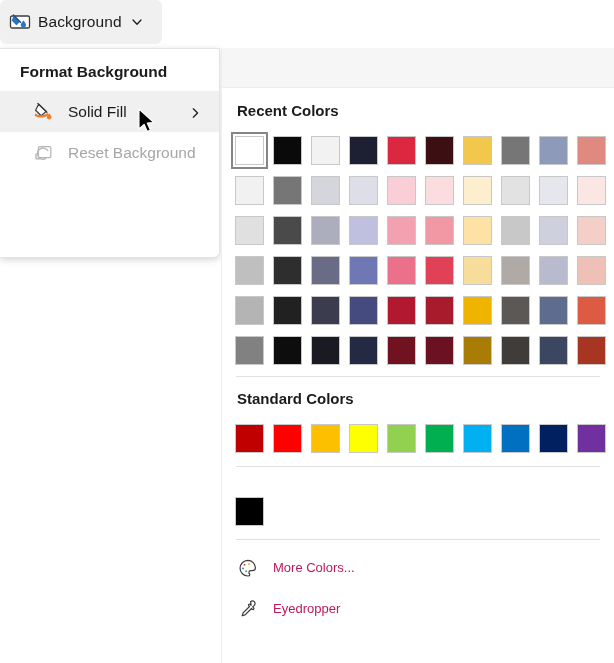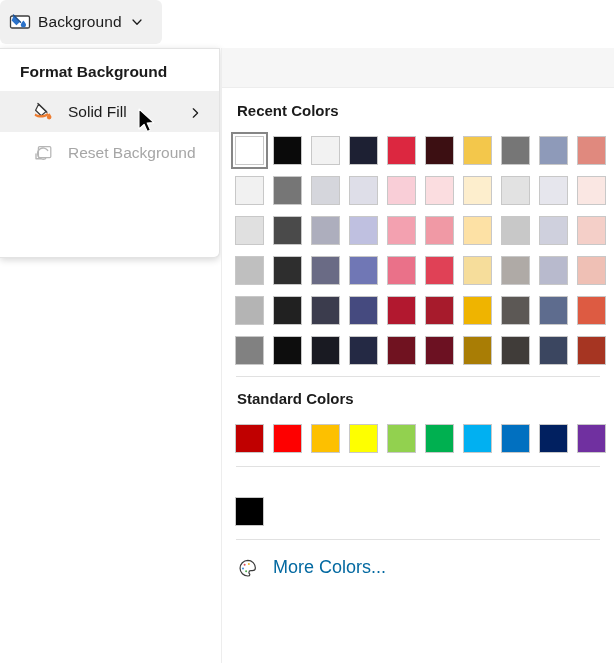--- a/index.html
+++ b/index.html
@@ -85,21 +85,21 @@
   .swatch.sel {
     outline: 2px solid #868686;
     outline-offset: 2px;
   }
   .divider { height: 1px; background: #e1e1e1; margin: 0 14px; }
 
   .cmd-item {
     height: 41px; display: flex; align-items: center;
     padding-left: 15px; gap: 14px;
   }
-  .cmd-item .clabel { font-size: 18px; color: #0369a1; }
+  .cmd-item .clabel { font-size: 13px; color: #be185d; }
   .cmd-icon { width: 22px; height: 22px; flex: none; display: block; }
 </style>
 </head>
 <body>
 
 <div id="root">
 
   <div class="ribbon-btn">
     <span class="ribbon-icon">
       <svg viewBox="0 0 22 20" width="22" height="20">
@@ -278,15 +278,23 @@
           <path d="M10.8 3.4 a7.6 7.6 0 0 1 7.6 7.6 c0 2.0 -1.5 2.6 -3.1 2.6 h-1.5 c-1.1 0 -1.9 .8 -1.9 1.8 c0 .5 .2 .9 .5 1.2 c.3 .4 .4 .7 .4 1.1 c0 .8 -.7 1.3 -1.9 1.3 A7.6 7.6 0 1 1 10.8 3.4 Z" fill="none" stroke="#3c3c3c" stroke-width="1.2" stroke-linejoin="round"></path>
           <circle cx="7.6" cy="7.8" r="1.0" fill="#e04b5a"></circle>
           <circle cx="11.9" cy="6.9" r="1.0" fill="#f0b429"></circle>
           <circle cx="6.0" cy="11.6" r="1.0" fill="#3f8ad1"></circle>
           <circle cx="9.1" cy="14.3" r="1.0" fill="#4caf50"></circle>
         </svg>
       </span>
       <span class="clabel">More Colors...</span>
     </div>
 
+    <div class="cmd-item">
+      <span class="cmd-icon">
+        <svg viewBox="0 0 22 22" width="22" height="22">
+          <path d="M13.6 3.6 a2.6 2.6 0 0 1 3.7 3.7 l-1.6 1.6 l1.0 1.0 a1.0 1.0 0 0 1 -1.4 1.4 l-.8 -.8 l-6.4 6.4 l-2.9 .9 l.9 -2.9 l6.4 -6.4 l-.8 -.8 a1.0 1.0 0 0 1 1.4 -1.4 l1.0 1.0 z" fill="none" stroke="#3c3c3c" stroke-width="1.2" stroke-linejoin="round"></path>
+        </svg>
+      </span>
+      <span class="clabel">Eyedropper</span>
+    </div>
   </div>
 
 </div>
 
 </body></html>

